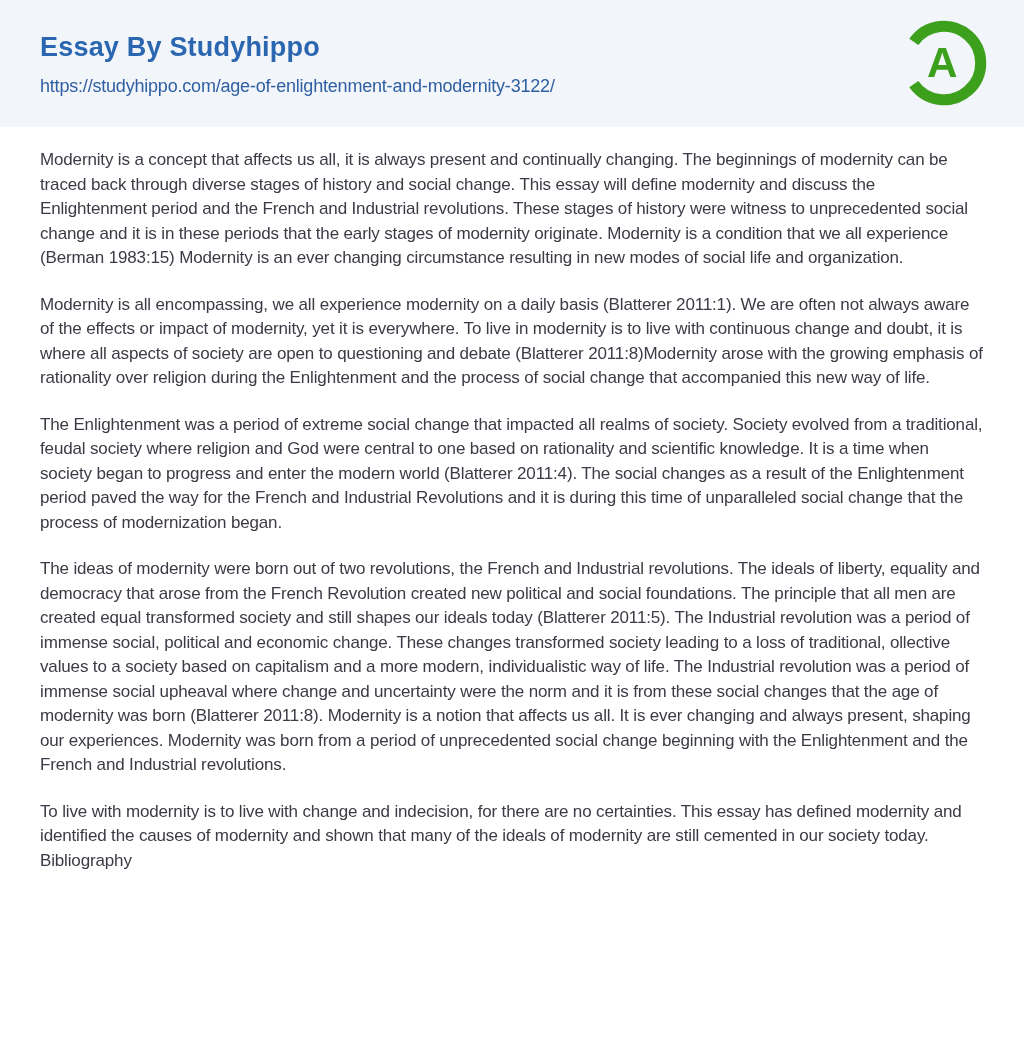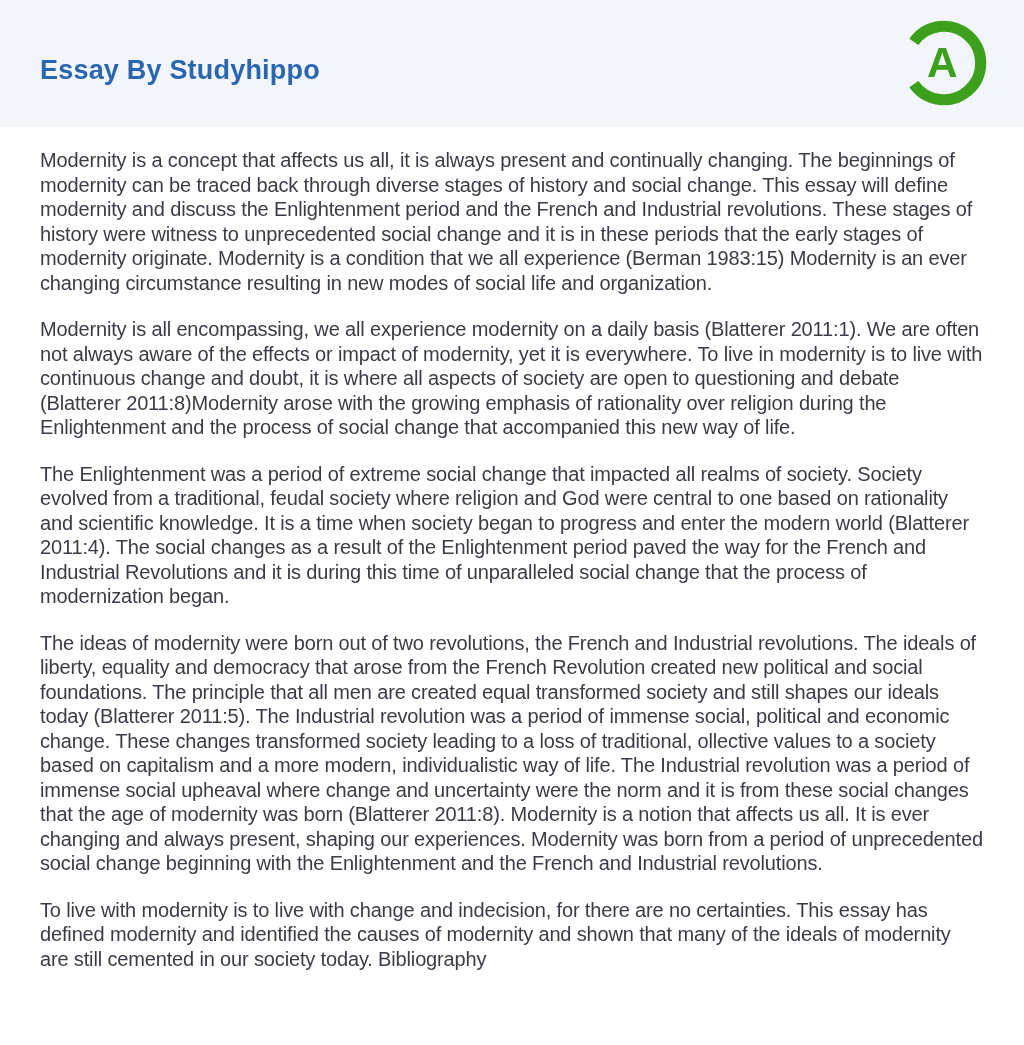--- a/index.html
+++ b/index.html
@@ -10,21 +10,21 @@
   }
   .page {
     width: 1024px;
     height: 1045px;
     overflow: hidden;
     background: #ffffff;
   }
   .header {
     position: relative;
     background: #f2f5f9;
-    padding: 56px 40px 28px 40px;
+    padding: 33px 40px 28px 40px;
     box-sizing: border-box;
     height: 127px;
   }
   .brand {
     color: #2b66b1;
     font-size: 27px;
     font-weight: 700;
     letter-spacing: 0.2px;
     line-height: 1.1;
   }
@@ -51,33 +51,34 @@
     max-width: 880px;
     font-size: 34px;
     line-height: 1.08;
     font-weight: 800;
     letter-spacing: -0.6px;
     color: #17161e;
   }
   .essay-paragraph {
     margin: 0 0 22px 0;
     max-width: 944px;
-    font-size: 20px;
+    font-size: 17px;
     line-height: 24.5px;
     letter-spacing: -0.15px;
     color: #3b3b45;
   }
 </style>
 </head>
 <body>
 
 <div class="page">
 
   <div class="header">
     <div class="brand">Essay By Studyhippo</div>
+    <a class="source-url">https://studyhippo.com/age-of-enlightenment-and-modernity-3122/</a>
 
     <div class="logo">
       <svg width="92" height="92" viewBox="0 0 100 100" aria-hidden="true">
         <path d="M 17.2 27 A 40 40 0 1 1 17.2 73" fill="none" stroke="#3da01d" stroke-width="12" stroke-linecap="butt"></path>
         <text x="48" y="65" text-anchor="middle" font-family="Liberation Sans, sans-serif" font-size="46" font-weight="700" fill="#3da01d">A</text>
       </svg>
     </div>
   </div>
 
   <div class="article">

